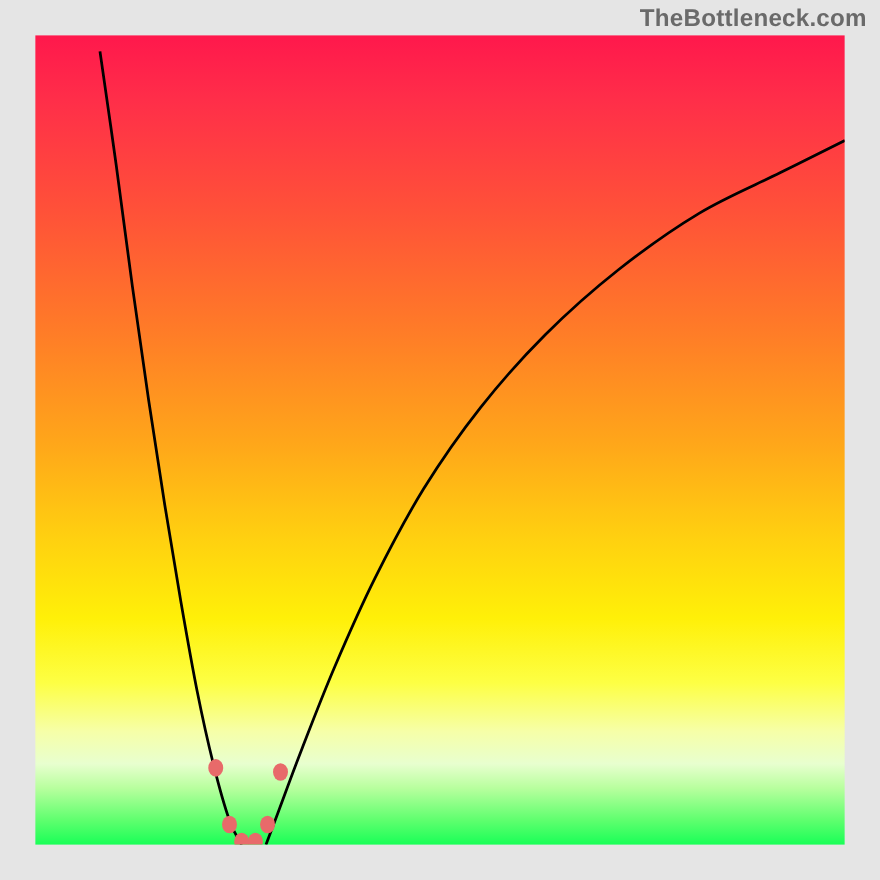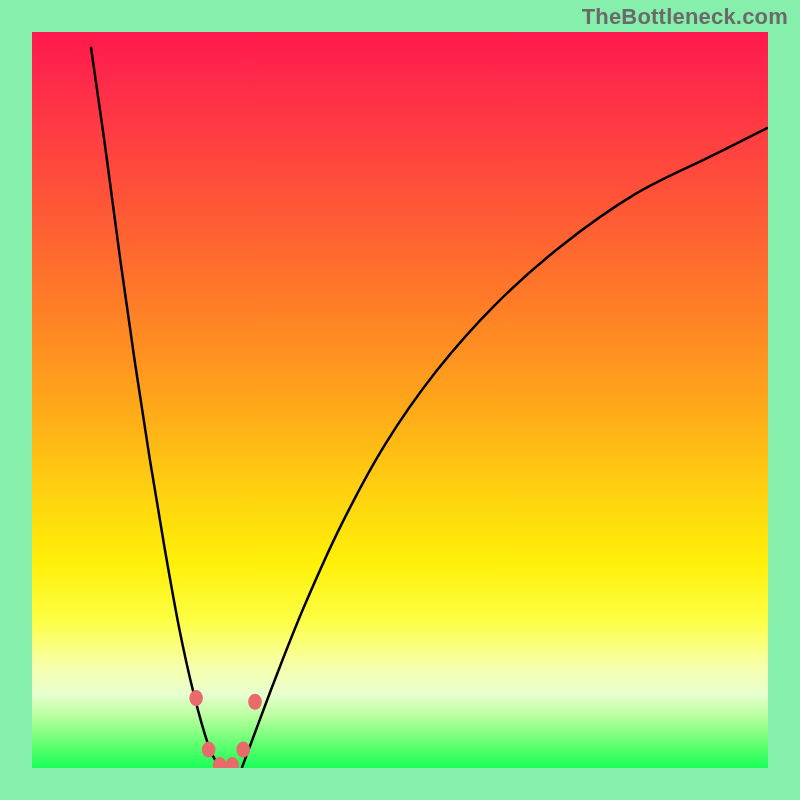--- a/index.html
+++ b/index.html
@@ -7,21 +7,21 @@
     padding: 0;
     width: 800px;
     height: 800px;
     background: #000;
     overflow: hidden;
     font-family: Arial, Helvetica, sans-serif;
   }
   .outer {
     width: 800px;
     height: 800px;
-    background: #86efac;
+    background: #e5e5e5;
     position: relative;
   }
   .watermark {
     position: absolute;
     top: 4px;
     right: 12px;
     color: #6a6a6a;
     font-size: 22px;
     font-weight: 600;
     letter-spacing: 0.2px;

